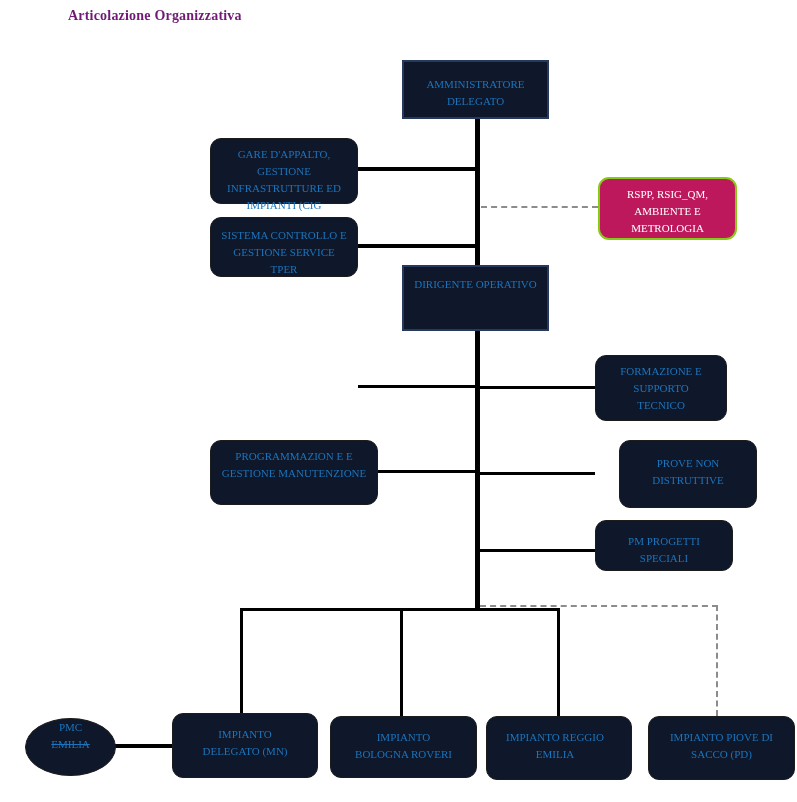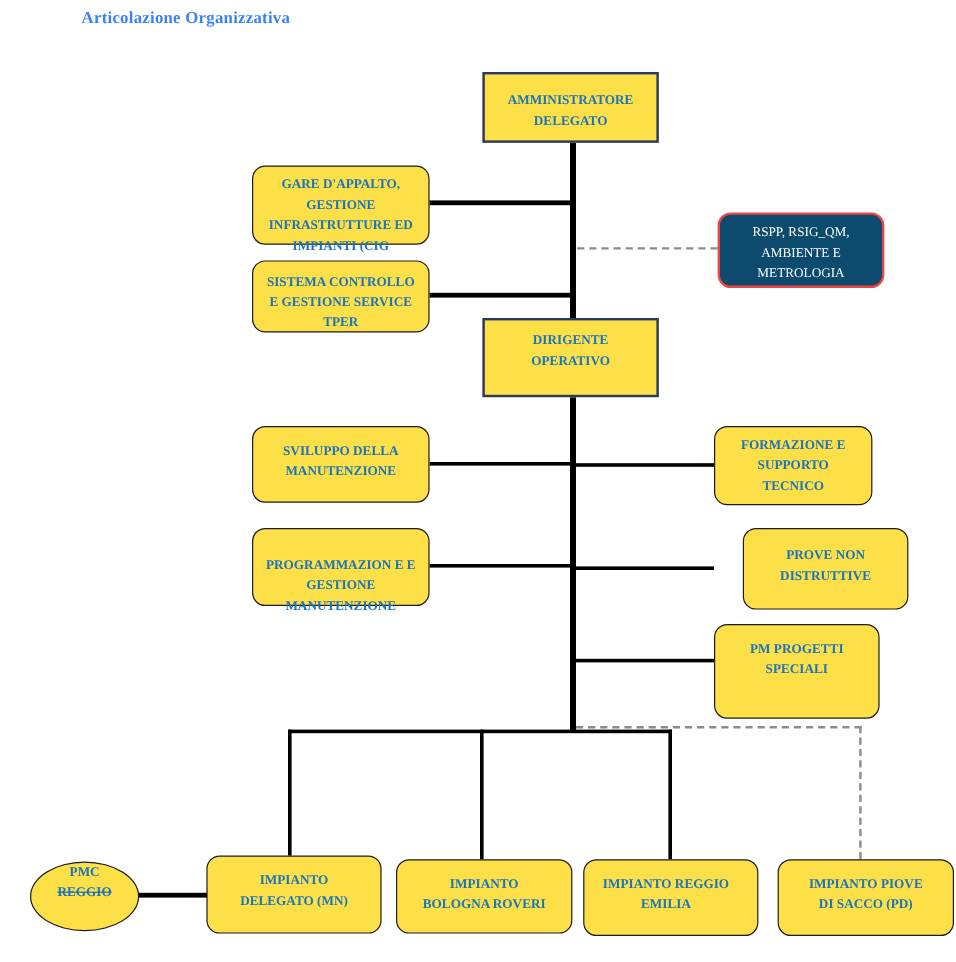--- a/index.html
+++ b/index.html
@@ -5,45 +5,45 @@
   html,body{margin:0;padding:0;background:#ffffff;}
   .canvas{
     position:relative;
     width:797px;height:802px;
     background:#ffffff;
     font-family:"Liberation Serif","DejaVu Serif",serif;
     overflow:hidden;
   }
   .page-title{
     position:absolute;left:68px;top:8px;
-    font-size:14px;font-weight:bold;color:#3b82f6;
+    font-size:14px;font-weight:bold;color:#701a75;
     letter-spacing:.2px;
   }
   .node{
     position:absolute;
     box-sizing:border-box;
     display:flex;flex-direction:column;align-items:center;
     text-align:center;
-    font-weight:bold;
+    font-weight:normal;
     font-size:11px;line-height:1.55;
     color:#1b74bc;
-    background:#fde047;
+    background:#0f172a;
   }
   .rect{
     border:2px solid #253a5e;
     padding:14px 6px 0 6px;
   }
   .rounded{
     border:1.6px solid #1c1c1c;
     border-radius:11px;
     padding:12px 10px 0 10px;
   }
   .filled{
-    background:#0c4a6e;
-    border:2px solid #ef4444;
+    background:#be185d;
+    border:2px solid #84cc16;
     border-radius:11px;
     color:#ffffff;
     font-weight:normal;
     padding:12px 14px 0 14px;
   }
   .ellipse{
     border:1.6px solid #1c1c1c;
     border-radius:50%;
     padding:0;
     justify-content:flex-start;
@@ -93,37 +93,34 @@
   </div>
 
   <div class="node filled" style="left:598px;top:177px;width:139px;height:63px;padding-top:7px;">
     <span>RSPP, RSIG_QM, AMBIENTE E METROLOGIA</span>
   </div>
 
   <div class="node rect" style="left:402px;top:265px;width:147px;height:66px;padding-top:9px;">
     <span>DIRIGENTE OPERATIVO</span>
   </div>
 
-  <div class="node rounded" style="left:210px;top:355px;width:148px;height:64px;">
-    <span>SVILUPPO DELLA MANUTENZIONE</span>
-  </div>
 
   <div class="node rounded" style="left:595px;top:355px;width:132px;height:66px;padding:7px 20px 0 20px;">
     <span>FORMAZIONE E SUPPORTO TECNICO</span>
   </div>
 
-  <div class="node rounded" style="left:210px;top:440px;width:148px;height:65px;padding-top:22px;align-items:flex-end;">
+  <div class="node rounded" style="left:210px;top:440px;width:168px;height:65px;padding-top:7px;align-items:flex-end;">
     <span>PROGRAMMAZION E E GESTIONE MANUTENZIONE</span>
   </div>
 
   <div class="node rounded" style="left:595px;top:440px;width:138px;height:68px;padding:14px 20px 0 20px;margin-left:24px;">
     <span>PROVE NON DISTRUTTIVE</span>
   </div>
 
-  <div class="node rounded" style="left:595px;top:520px;width:138px;height:79px;padding:12px 20px 0 20px;">
+  <div class="node rounded" style="left:595px;top:520px;width:138px;height:51px;padding:12px 20px 0 20px;">
     <span>PM PROGETTI SPECIALI</span>
   </div>
 
   <div class="node rounded" style="left:172px;top:713px;width:146px;height:65px;padding:12px 18px 0 18px;">
     <span>IMPIANTO DELEGATO (MN)</span>
   </div>
 
   <div class="node rounded" style="left:330px;top:716px;width:147px;height:62px;padding:12px 18px 0 18px;">
     <span>IMPIANTO BOLOGNA ROVERI</span>
   </div>
@@ -131,16 +128,16 @@
   <div class="node rounded" style="left:486px;top:716px;width:146px;height:64px;padding:12px 20px 0 12px;">
     <span>IMPIANTO REGGIO EMILIA</span>
   </div>
 
   <div class="node rounded" style="left:648px;top:716px;width:147px;height:64px;padding:12px 18px 0 18px;text-align:center;">
     <span>IMPIANTO PIOVE DI SACCO (PD)</span>
   </div>
 
   <div class="node ellipse" style="left:25px;top:718px;width:91px;height:58px;">
     <span>PMC</span>
-    <span class="strike">REGGIO</span>
+    <span class="strike">EMILIA</span>
   </div>
 
 </div>
 
 </body></html>

